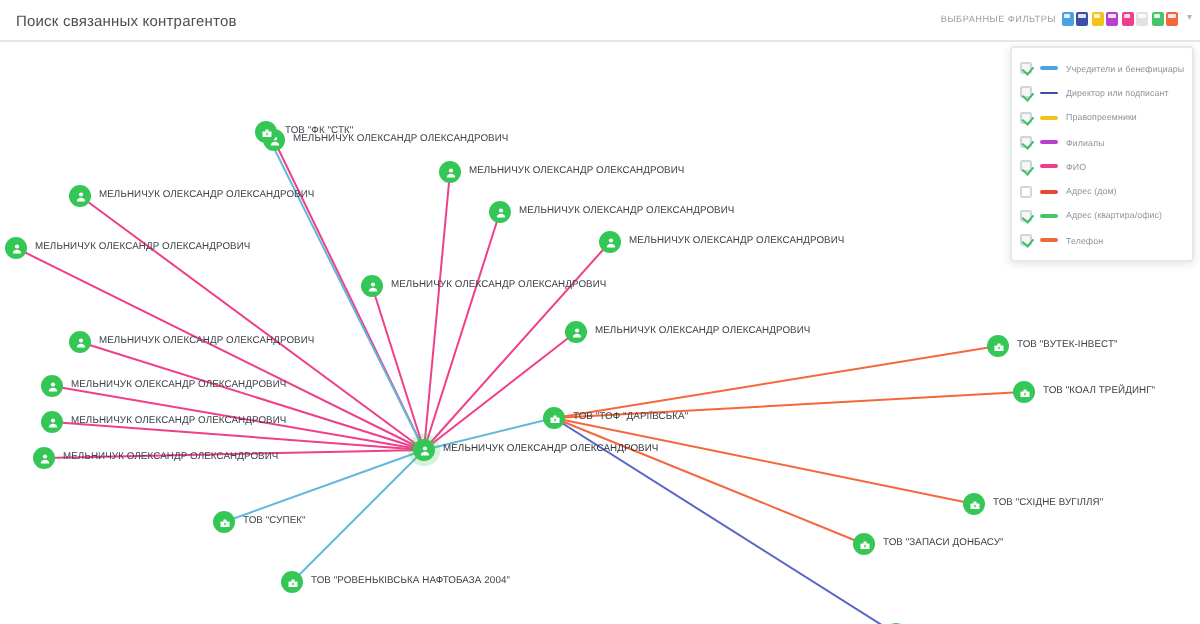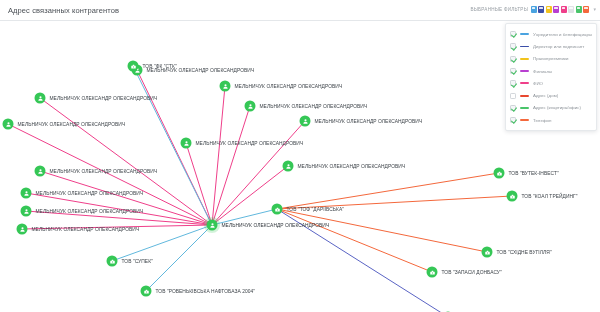--- a/index.html
+++ b/index.html
@@ -117,21 +117,21 @@
   }
   .node.hub .node-label { color: #2f353b; }
   .ic { display: block; }
 </style>
 </head>
 <body>
 
 <div id="app">
 
   <div class="header">
-    <div class="header-title">Адрес связанных контрагентов</div>
+    <div class="header-title">Поиск связанных контрагентов</div>
 
     <div class="filters-bar">
       <span class="filters-label">ВЫБРАННЫЕ ФИЛЬТРЫ</span>
       <span class="chip-row" id="chip-row">
           <span class="chip" style="background: rgb(74, 163, 224);"></span>
           <span class="chip" style="background: rgb(59, 78, 168);"></span>
           <span class="chip" style="background: rgb(242, 195, 28);"></span>
           <span class="chip" style="background: rgb(184, 63, 208);"></span>
           <span class="chip" style="background: rgb(239, 63, 138);"></span>
           <span class="chip off" style="background: rgb(223, 226, 229);"></span>

